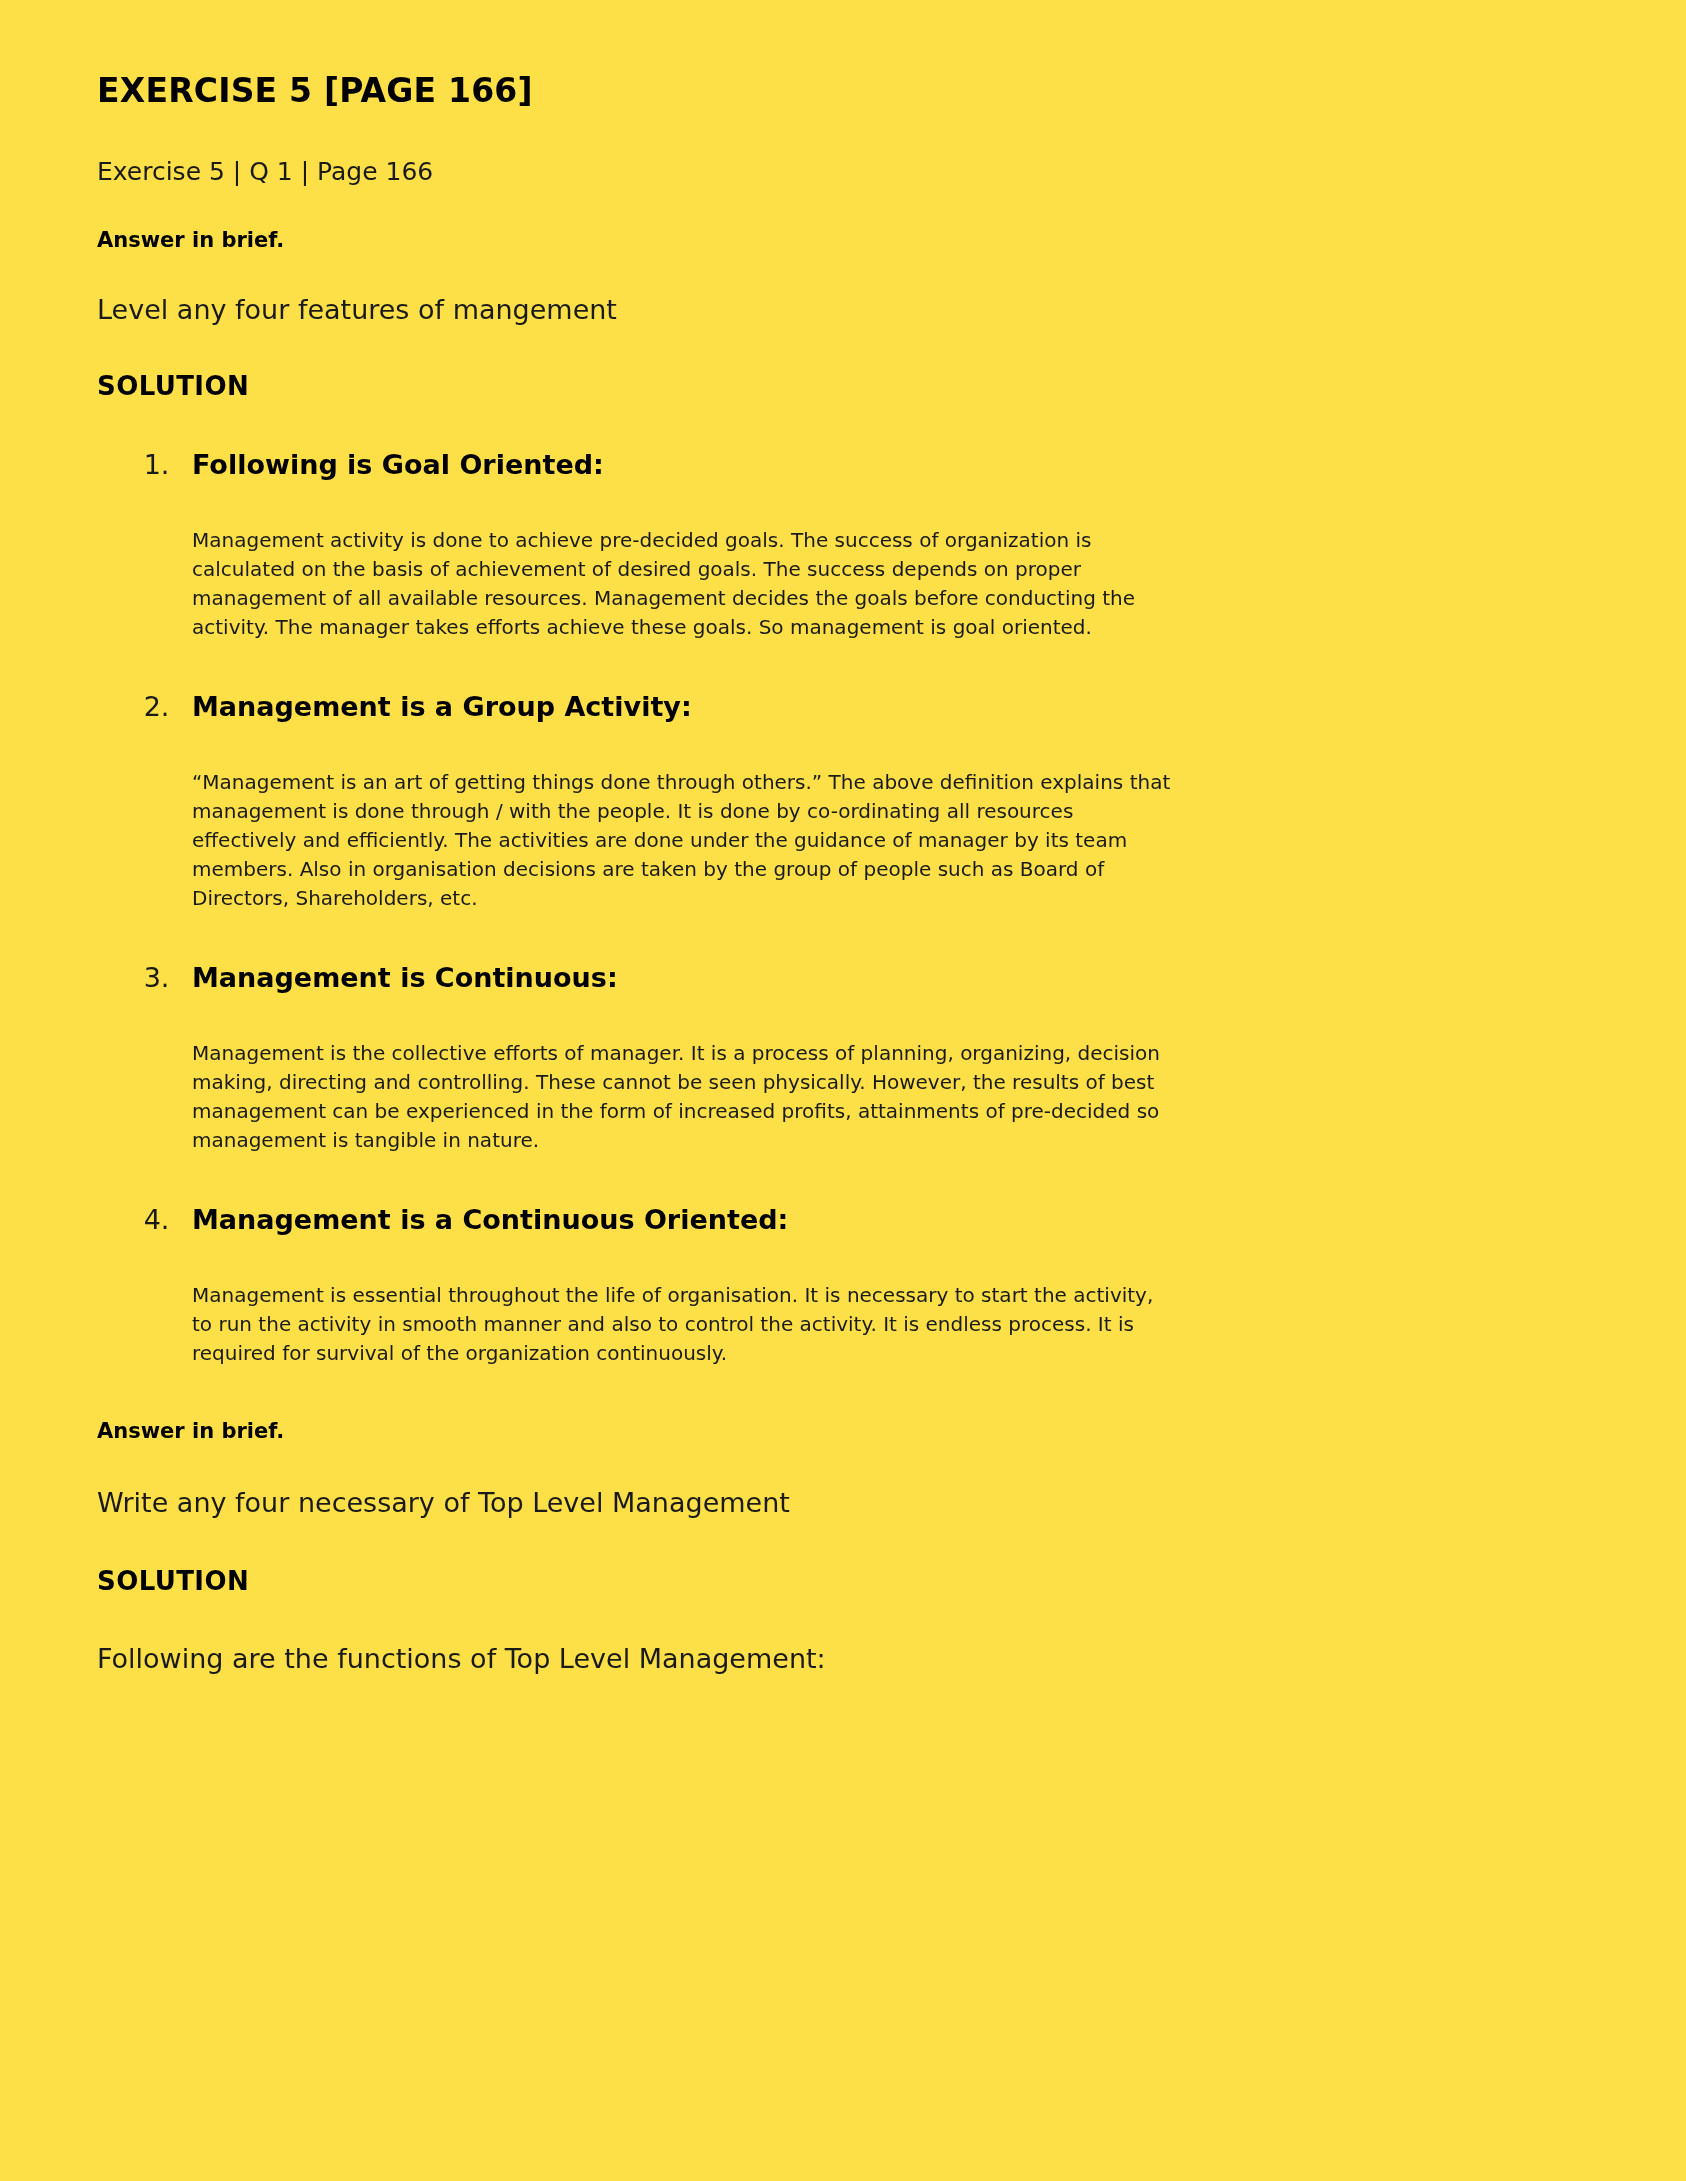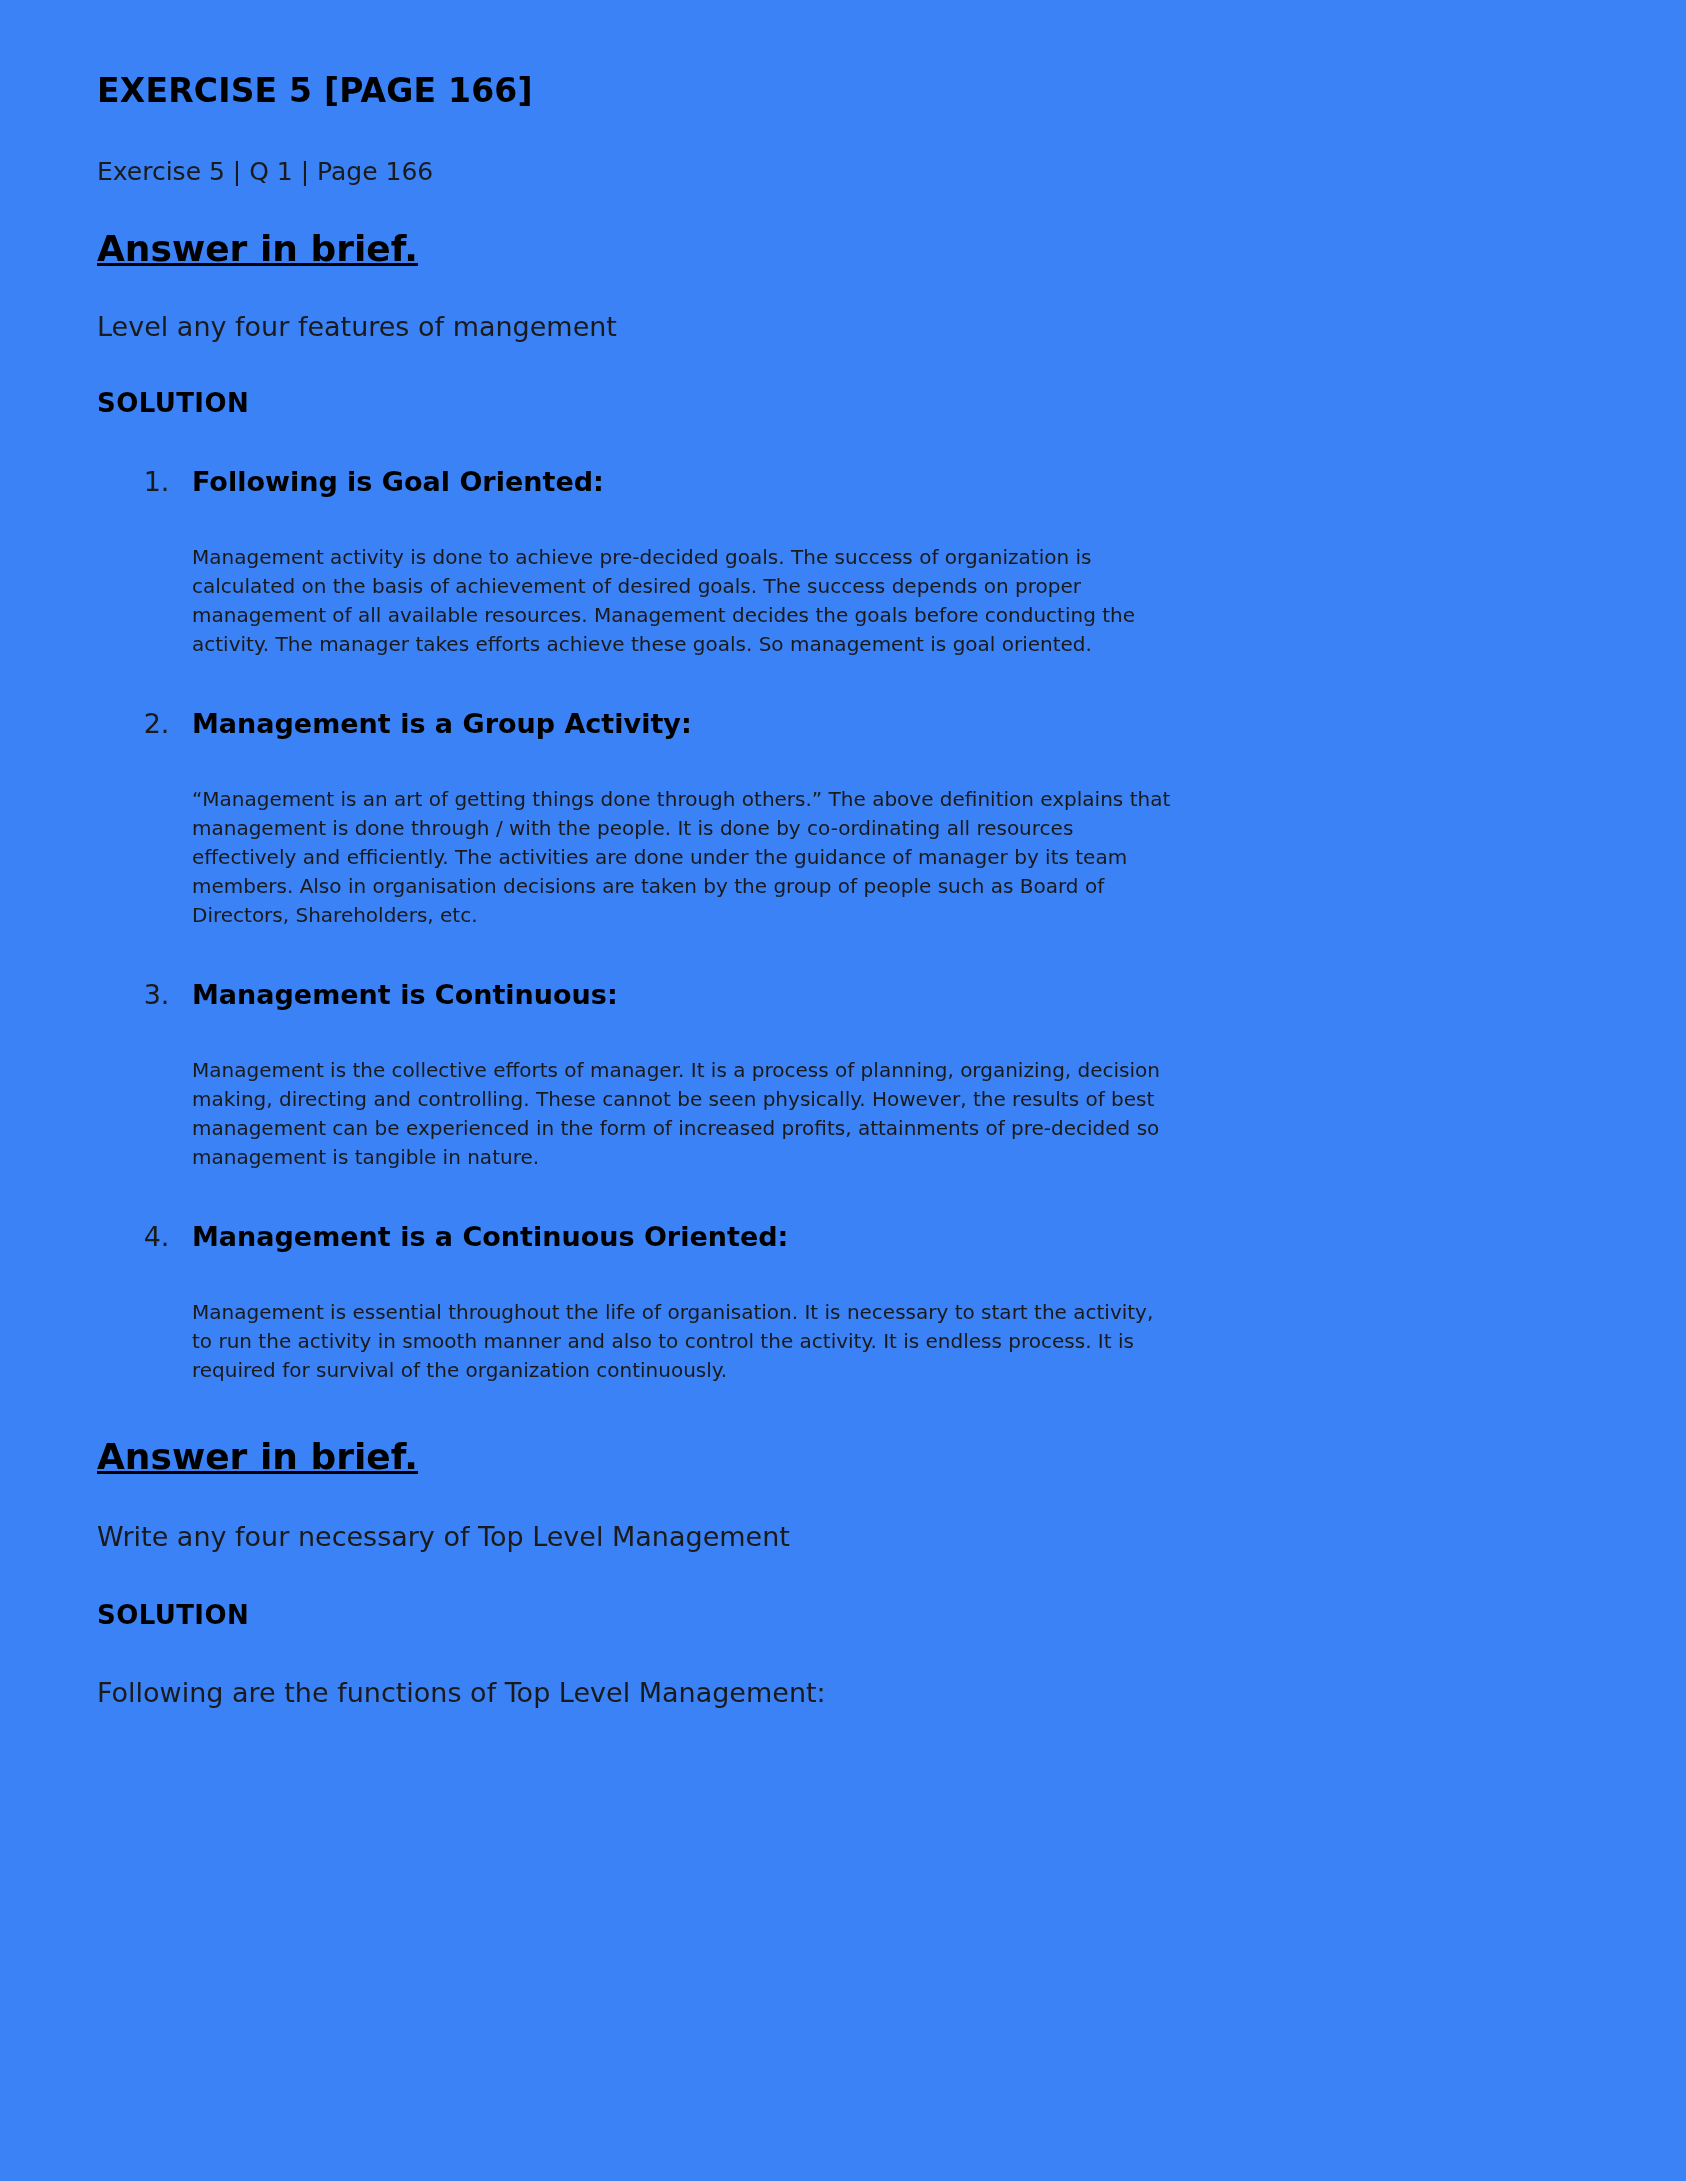--- a/index.html
+++ b/index.html
@@ -11,21 +11,21 @@
     width: 1686px;
     height: 2181px;
     font-family: "DejaVu Sans", "Liberation Sans", sans-serif;
     color: #111111;
     -webkit-font-smoothing: antialiased;
   }
   .page {
     position: relative;
     width: 1686px;
     height: 2181px;
-    background: #3b82f6;
+    background: #fde047;
     box-sizing: border-box;
     padding: 55px 515px 0 97px;
   }
   .doc {
     width: 1074px;
   }
   h1.exercise-heading {
     font-size: 33px;
     font-weight: bold;
     letter-spacing: 0.2px;
@@ -33,25 +33,24 @@
     line-height: 1.2;
     color: #000000;
   }
   .qline {
     font-size: 25px;
     line-height: 1.35;
     margin: 1px 0 40px 0;
     color: #1a1a1a;
   }
   .answer-label {
-    font-size: 36px;
+    font-size: 21px;
     font-weight: bold;
     margin: 6px 0 40px 0;
     color: #000000;
-    text-decoration: underline;
   }
   .question-text {
     font-size: 27px;
     line-height: 1.35;
     margin: 0 0 42px 0;
     color: #1a1a1a;
   }
   .solution-label {
     font-size: 26px;
     font-weight: bold;

